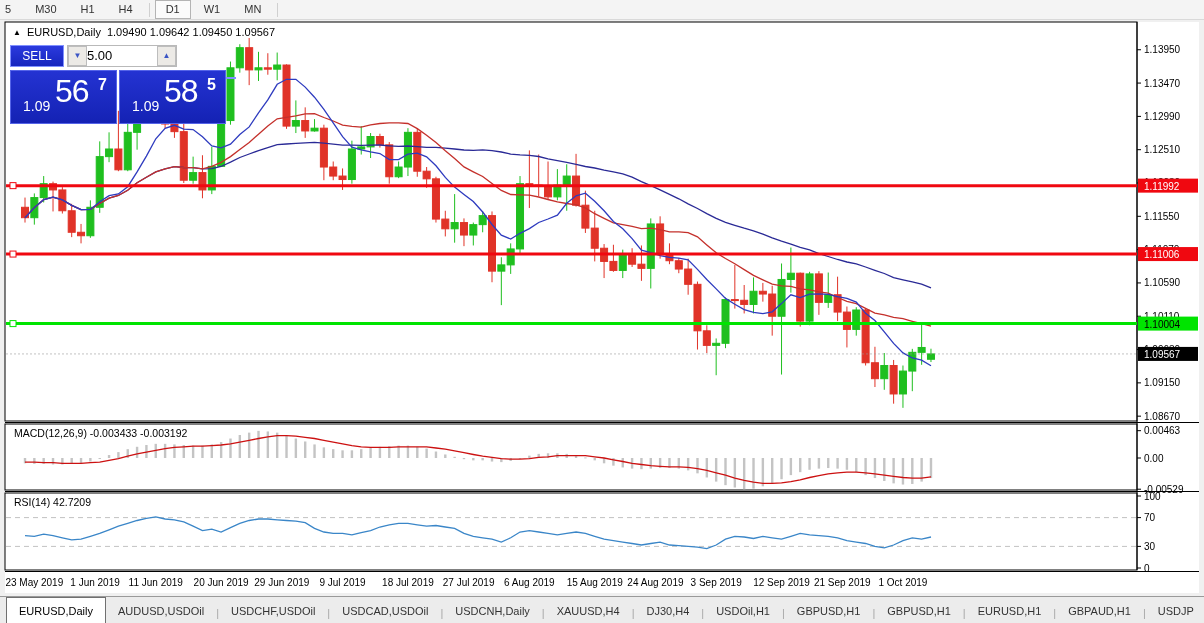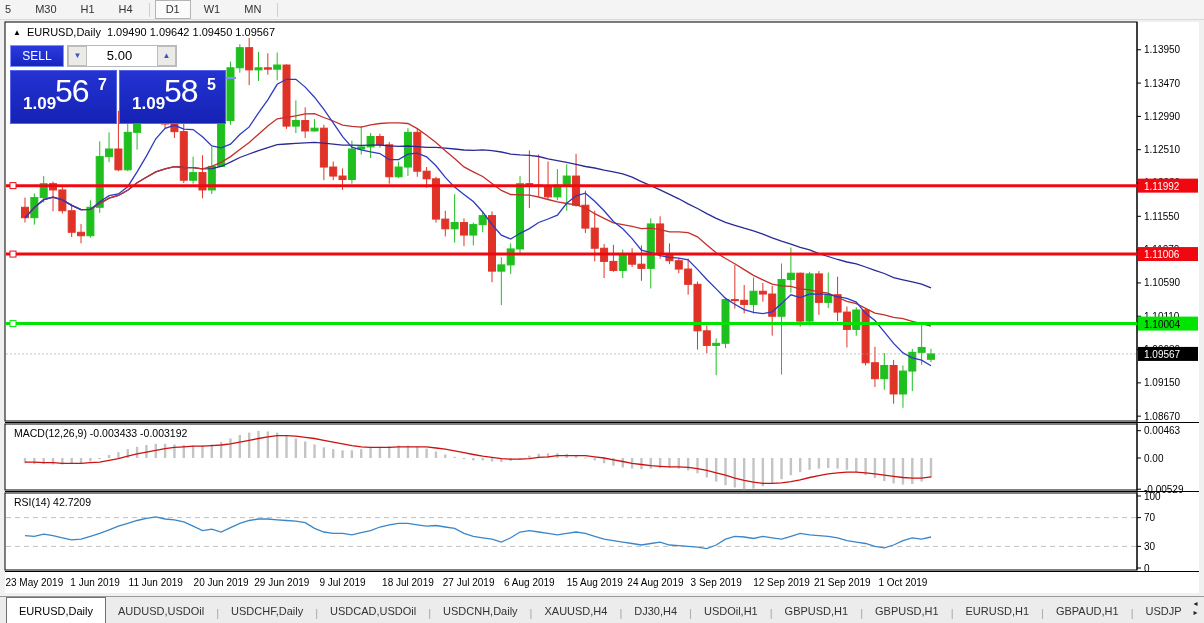--- a/index.html
+++ b/index.html
@@ -14,24 +14,24 @@
   
   #chart-svg{position:absolute;left:0;top:0;}
   
   #trade-panel{position:absolute;left:10px;top:45px;width:226px;height:58px;}
   .tp-row{position:absolute;left:0;top:0;width:226px;height:22px;display:flex;}
   .tp-btn{background:linear-gradient(#2b3ade,#1625be);border:1px solid #8090ff;color:#fff;
           font-size:12px;text-align:center;line-height:20px;flex:0 0 52px;}
   .tp-spin{flex:1;display:flex;background:#e9e7e3;border:1px solid #b9b9b9;margin:0 3px;}
   .spin-btn{flex:0 0 17px;background:#eceae6;border:1px solid #bdbdbd;color:#3b55c4;font-size:8px;
             line-height:18px;text-align:center;}
-  .spin-val{flex:1;background:#fff;font-size:13px;color:#000;text-align:center;line-height:20px;padding-right:5px;border:0;}
+  .spin-val{flex:1;background:#fff;font-size:13px;color:#000;text-align:left;line-height:20px;padding-right:5px;border:0;}
   .tp-price{position:absolute;top:25px;width:105px;height:52px;background:linear-gradient(#2433d2,#1422b4);
             border:1px solid #5564e8;color:#fff;}
-  .tp-price .small{position:absolute;left:12px;bottom:9px;font-size:17px;font-weight:bold;}
+  .tp-price .small{position:absolute;left:12px;bottom:9px;font-size:14px;font-weight:normal;}
   .tp-price .big{position:absolute;left:44px;top:2px;font-size:32px;font-weight:400;letter-spacing:-1px;}
   .tp-price .sup{position:absolute;right:9px;top:5px;font-size:16px;font-weight:bold;}
   
   #chart-title{position:absolute;left:13px;top:26px;font-size:11px;color:#000;display:flex;align-items:center;gap:6px;}
   #chart-title .tri{font-size:8px;}
   
   #tab-bar{position:absolute;left:0;top:596px;width:1204px;height:27px;background:#ececec;
            border-top:1px solid #9a9a9a;display:flex;align-items:flex-end;font-size:11px;color:#333;}
   .tab{padding:5px 12px 5px 12px;height:16px;line-height:16px;white-space:nowrap;}
   .tab.active{background:#fff;border:1px solid #707070;border-bottom:none;margin-left:6px;color:#000;}
@@ -460,21 +460,21 @@
     <span class="small">1.09</span>
     <span class="big">58</span>
     <span class="sup">5</span>
   </div>
 </div>
 
 <div id="tab-bar">
     <div class="tab active">EURUSD,Daily</div>
     <div class="tab">AUDUSD,USDOil</div>
     <div class="tab-sep">|</div>
-    <div class="tab">USDCHF,Daily</div>
+    <div class="tab">USDCHF,USDOil</div>
     <div class="tab-sep">|</div>
     <div class="tab">USDCAD,USDOil</div>
     <div class="tab-sep">|</div>
     <div class="tab">USDCNH,Daily</div>
     <div class="tab-sep">|</div>
     <div class="tab">XAUUSD,H4</div>
     <div class="tab-sep">|</div>
     <div class="tab">DJ30,H4</div>
     <div class="tab-sep">|</div>
     <div class="tab">USDOil,H1</div>

